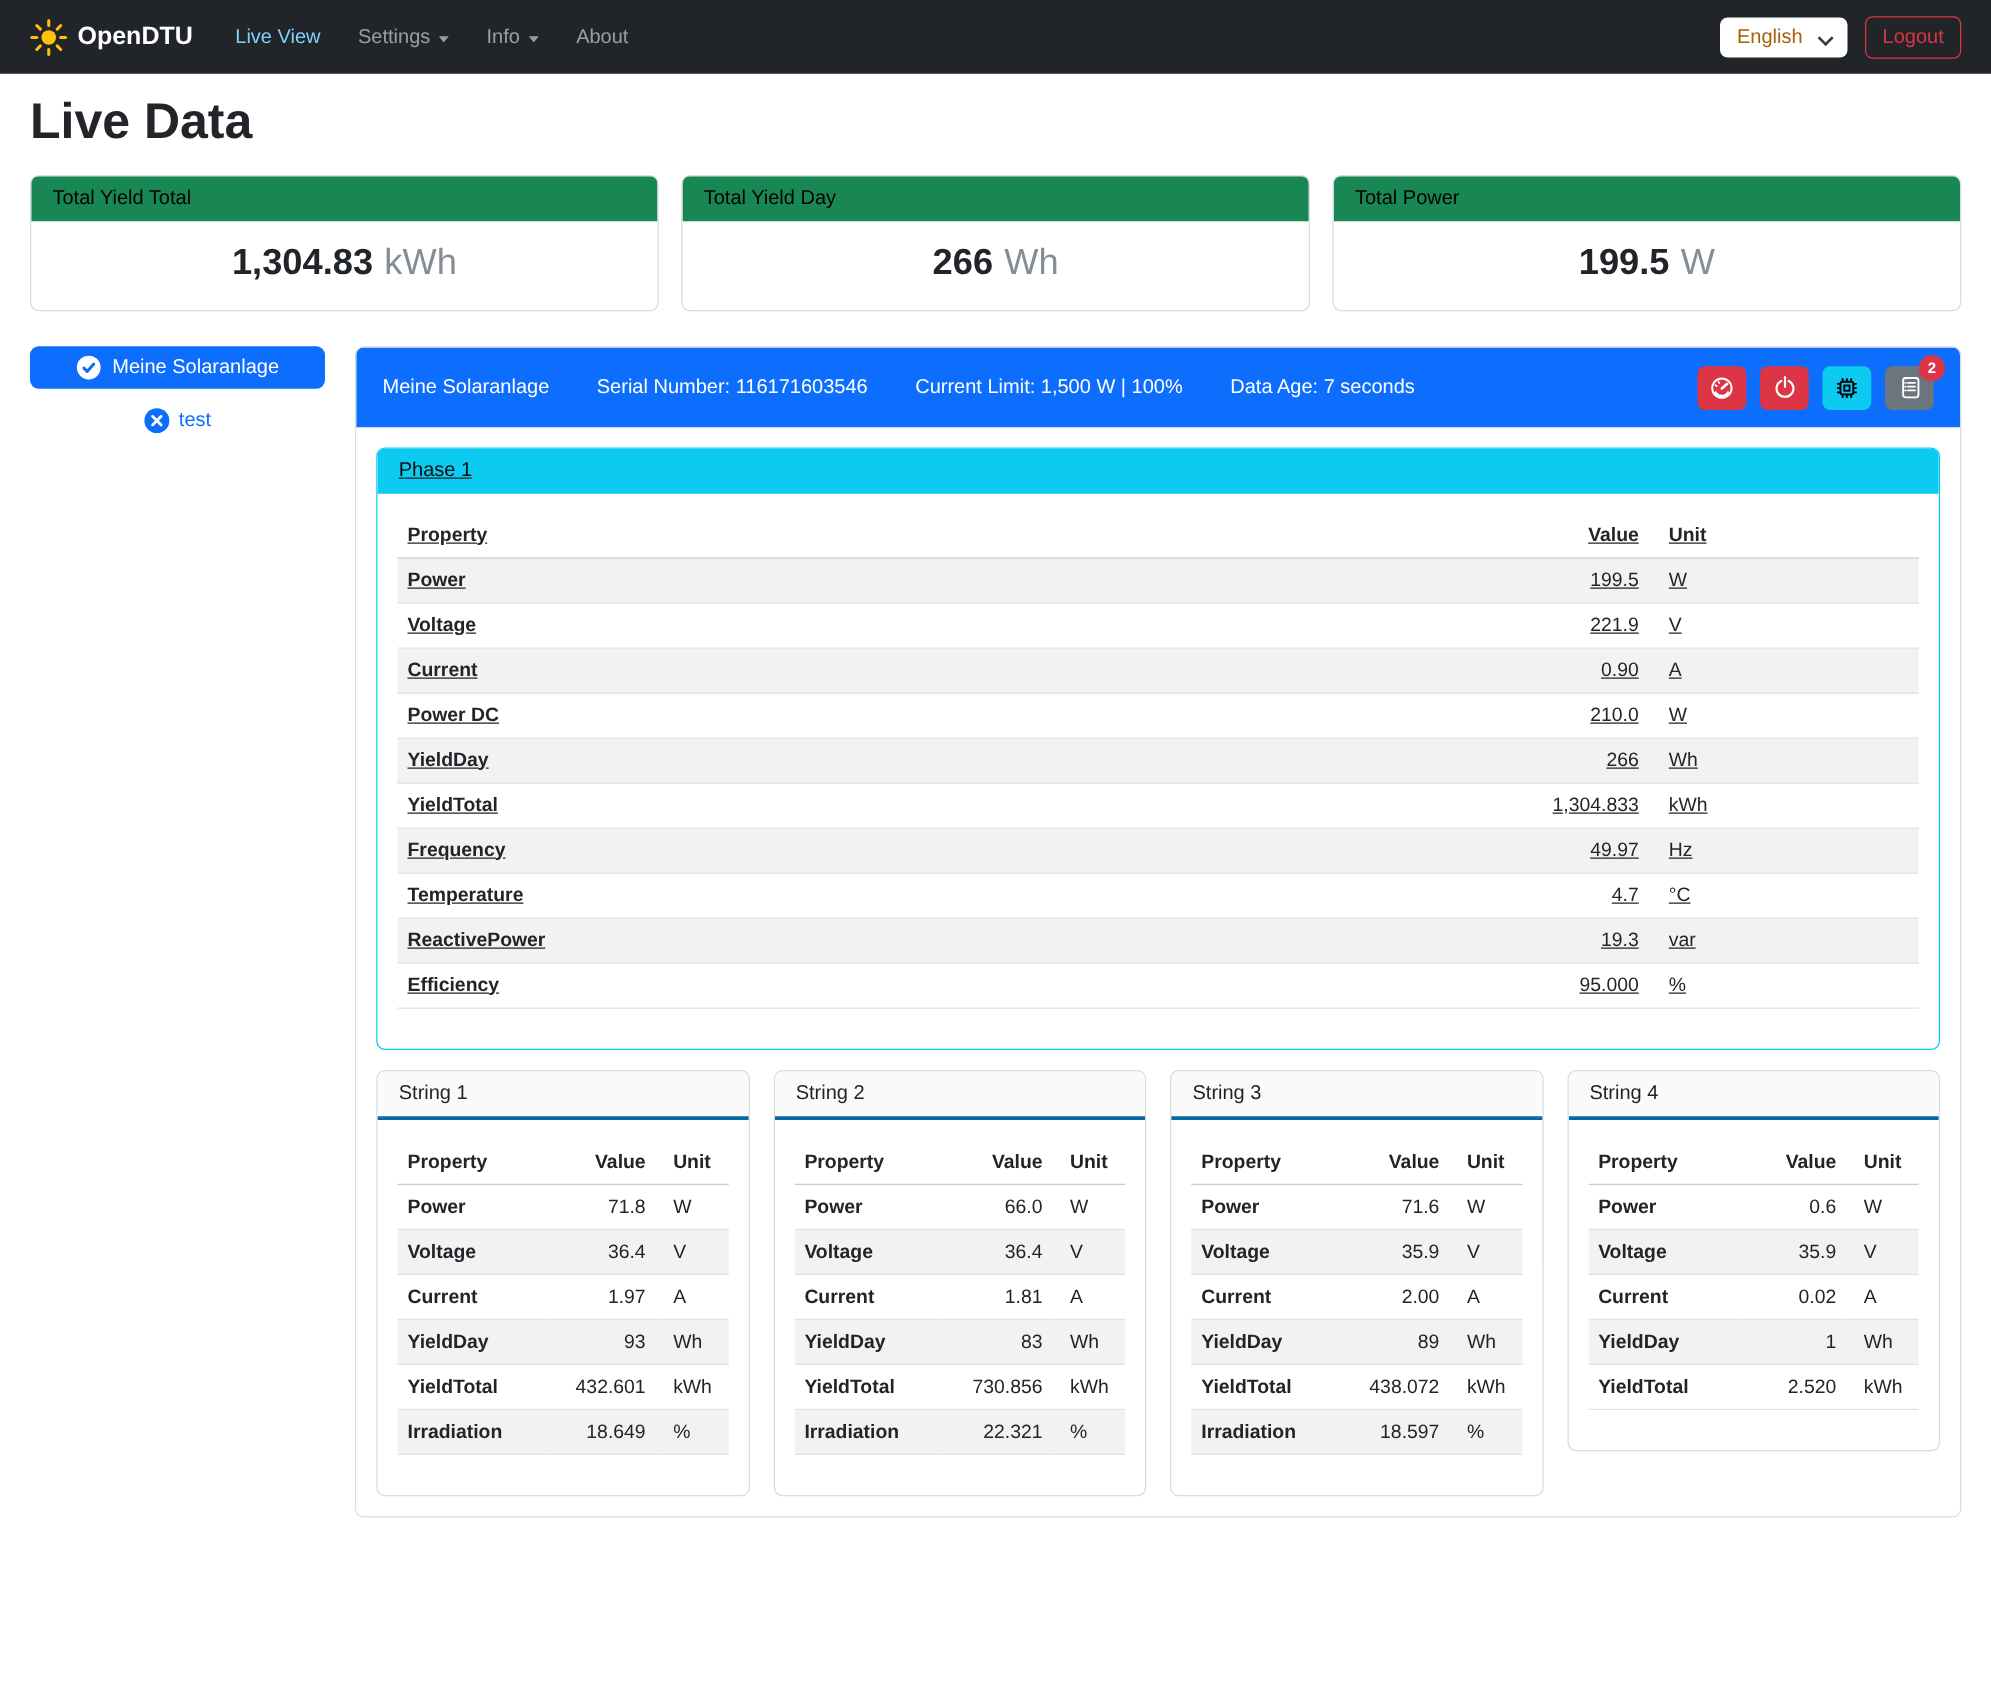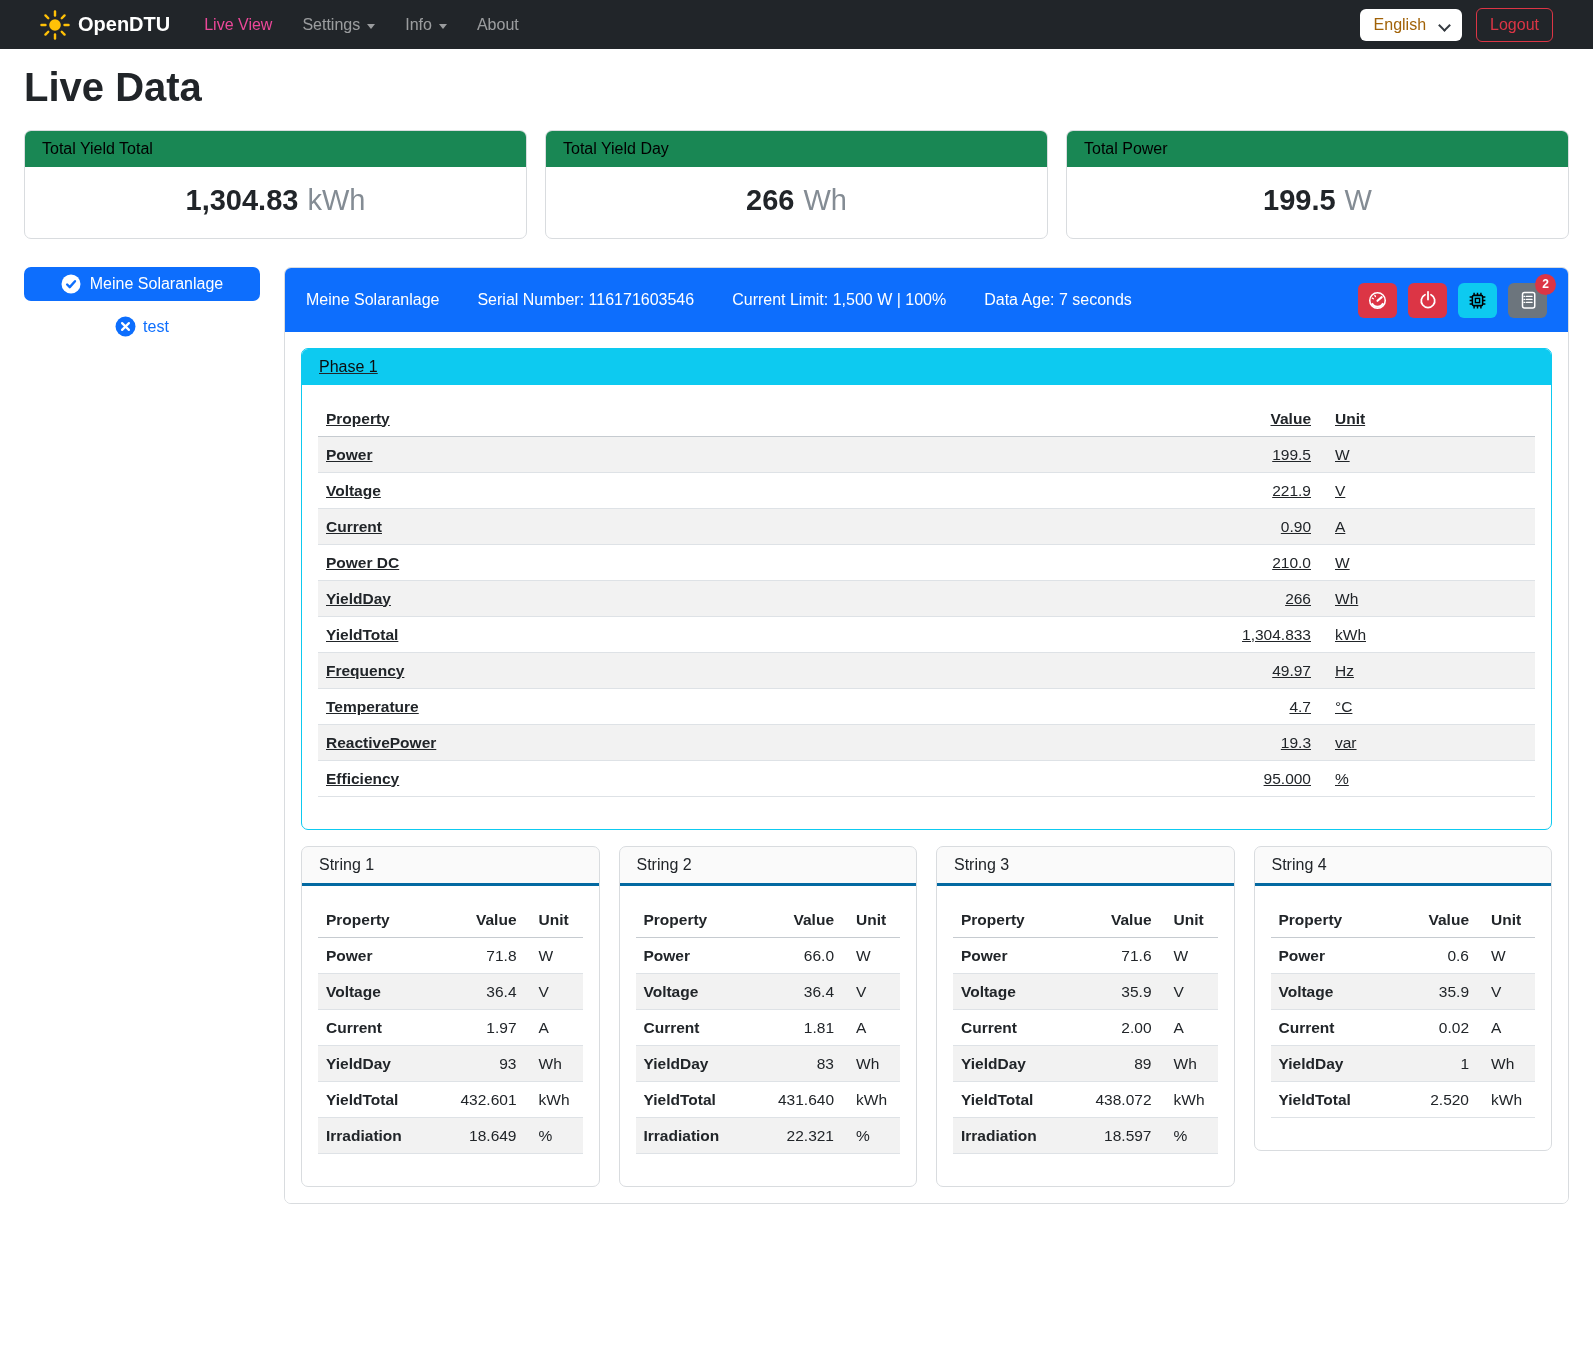--- a/index.html
+++ b/index.html
@@ -6,38 +6,38 @@
   body {
     font-family: "Liberation Sans", sans-serif;
     background: #ffffff;
     color: #212529;
     width: 1593px;
     height: 1359px;
     overflow: hidden;
   }
   
   .navbar {
-    height: 49px;
+    height: 59px;
     background: #212529;
     display: flex;
     align-items: center;
-    padding: 0 40px;
+    padding: 0 24px;
   }
   .brand {
     display: flex; align-items: center; gap: 8px;
     color: #fff; font-size: 20px; font-weight: 700;
     margin-right: 34px; cursor: pointer;
   }
   .nav-links { display: flex; align-items: center; gap: 30px; }
   .nav-link {
     color: rgba(255,255,255,.55);
     font-size: 16px; cursor: pointer;
     display: flex; align-items: center; gap: 7px;
   }
-  .nav-link.active { color: #ec4899; }
+  .nav-link.active { color: #7dd3fc; }
   .caret {
     width: 0; height: 0; display: inline-block;
     border-left: 4.5px solid transparent;
     border-right: 4.5px solid transparent;
     border-top: 5px solid currentColor;
     margin-top: 3px;
   }
   .nav-right { margin-left: auto; display: flex; align-items: center; gap: 14px; }
   .lang-select {
     background: #fff; color: #a16207; font-size: 16px;
@@ -447,21 +447,21 @@
                     <td class="col-val">1.81</td>
                     <td class="col-unit">A</td>
                   </tr>
                     <tr>
                     <th>YieldDay</th>
                     <td class="col-val">83</td>
                     <td class="col-unit">Wh</td>
                   </tr>
                     <tr>
                     <th>YieldTotal</th>
-                    <td class="col-val">431.640</td>
+                    <td class="col-val">730.856</td>
                     <td class="col-unit">kWh</td>
                   </tr>
                     <tr>
                     <th>Irradiation</th>
                     <td class="col-val">22.321</td>
                     <td class="col-unit">%</td>
                   </tr>
                   </tbody>
               </table>
             </div>

